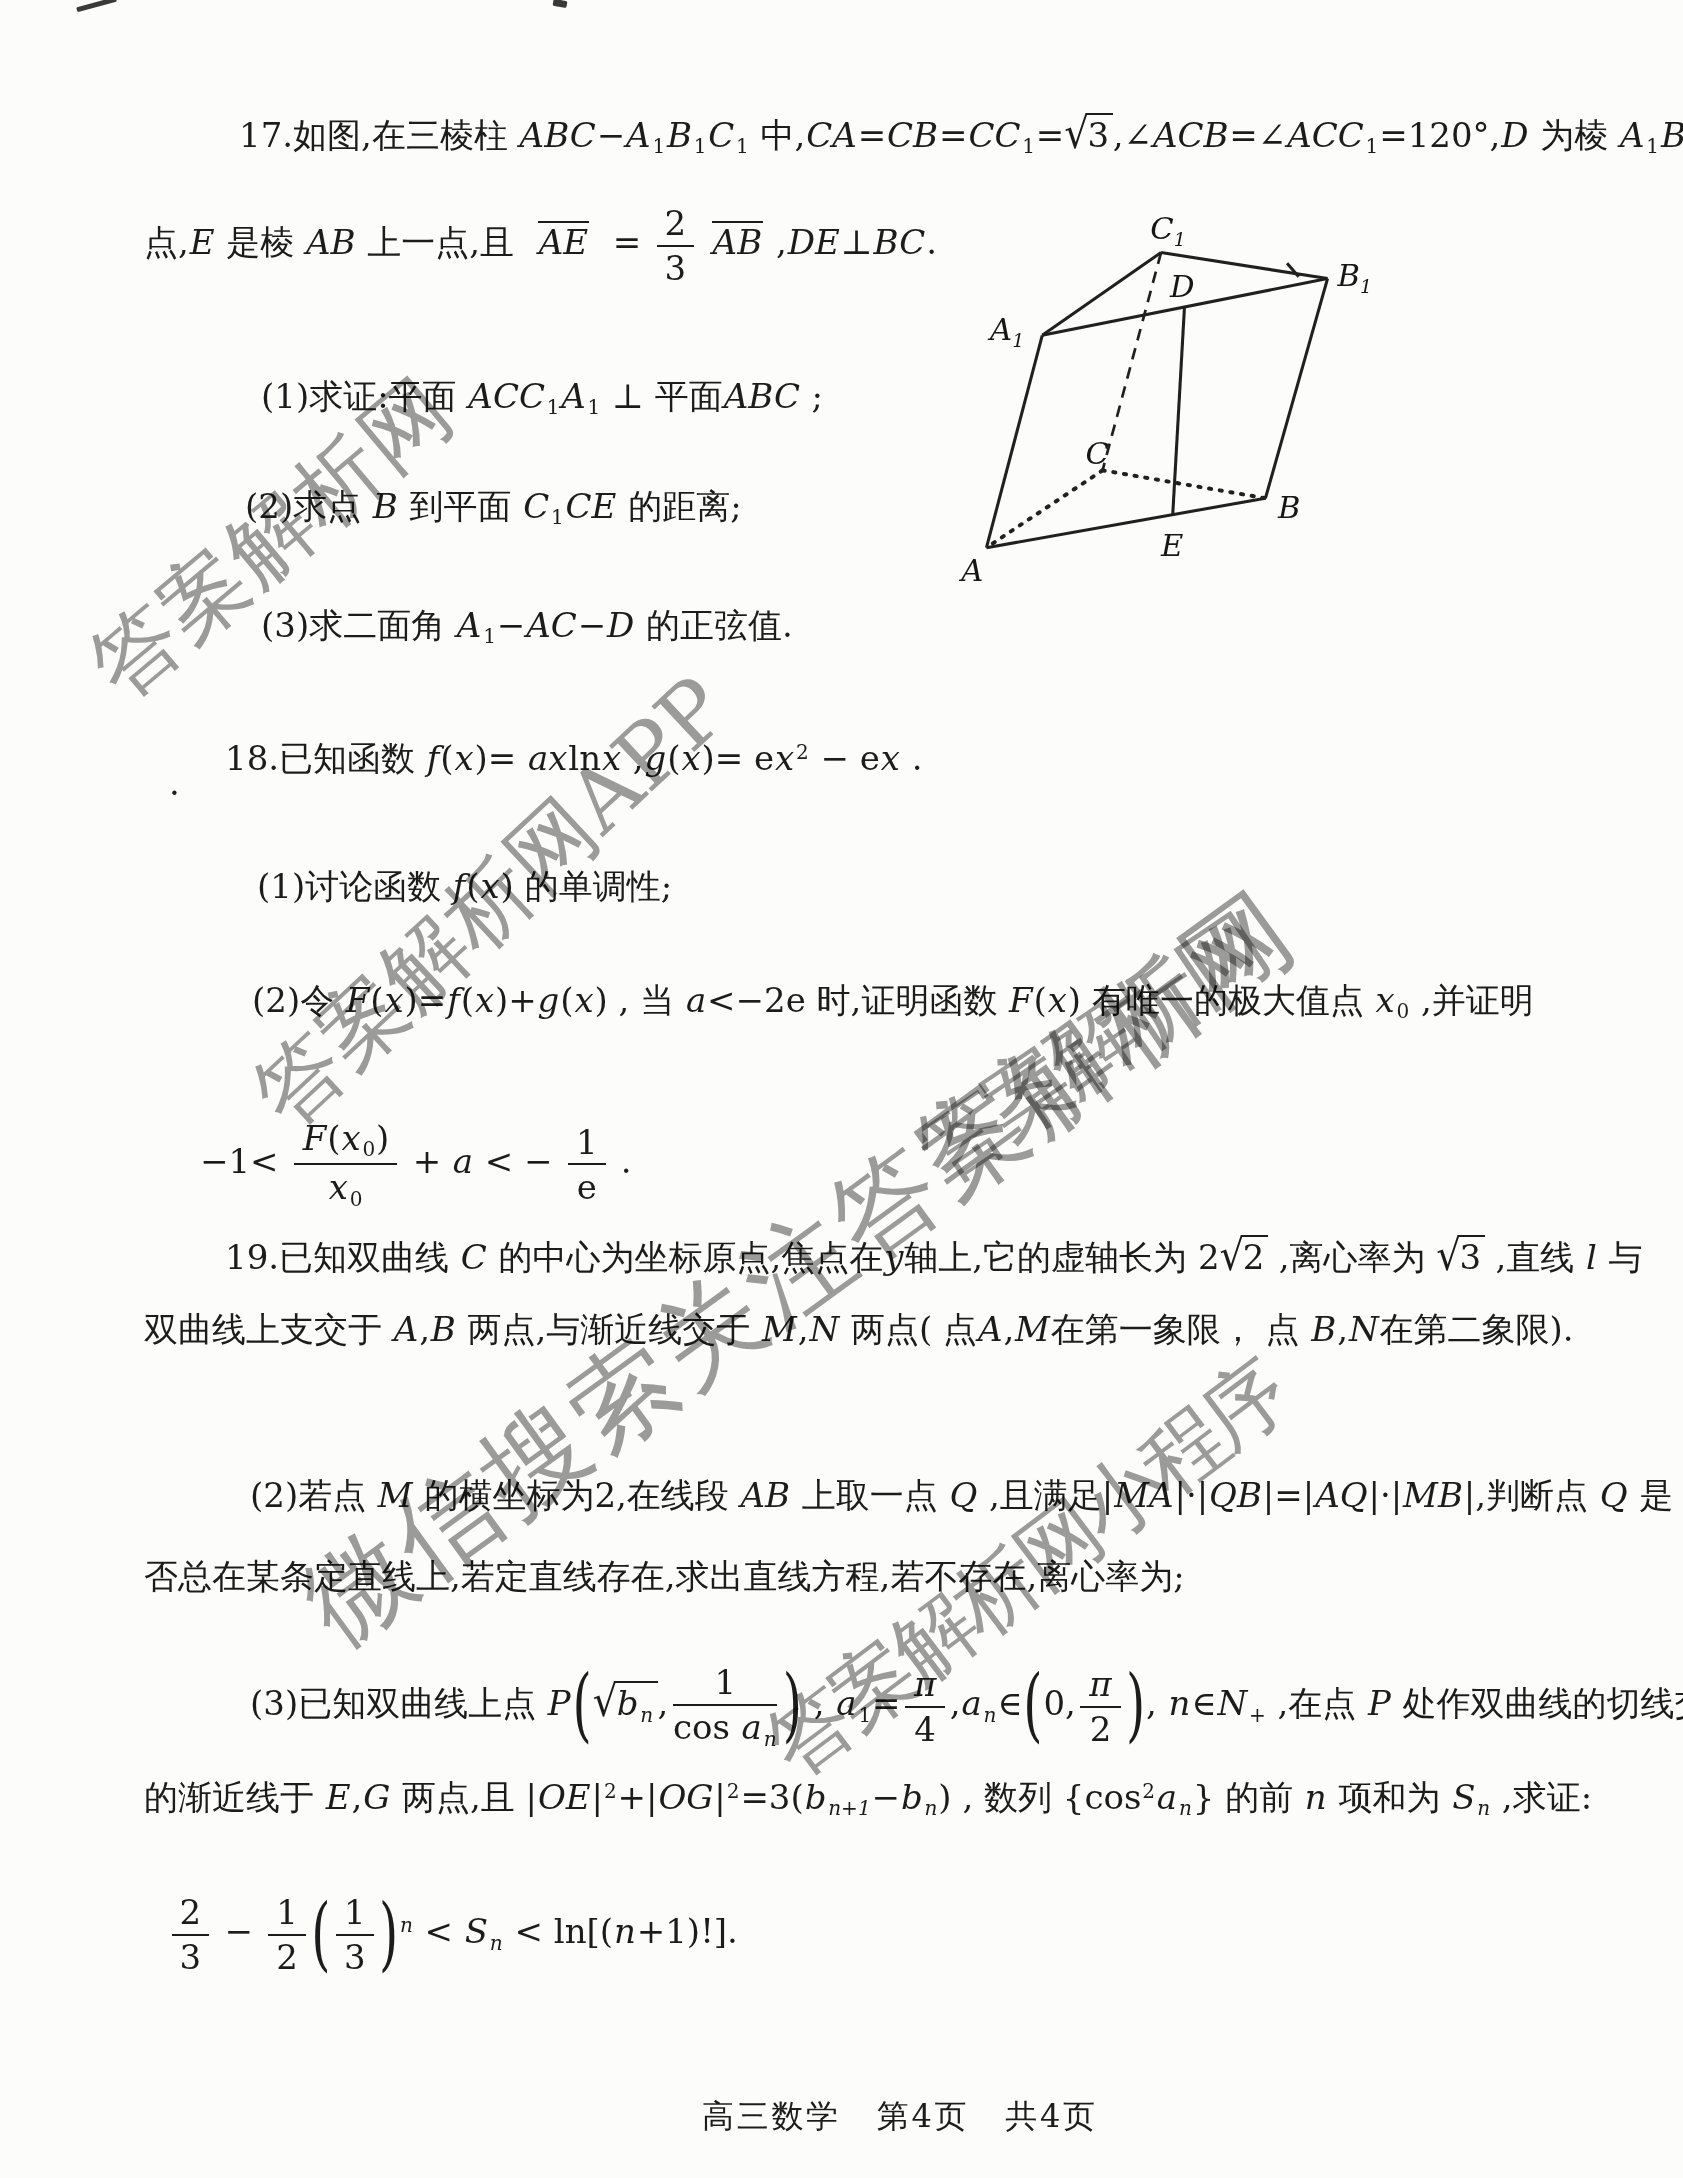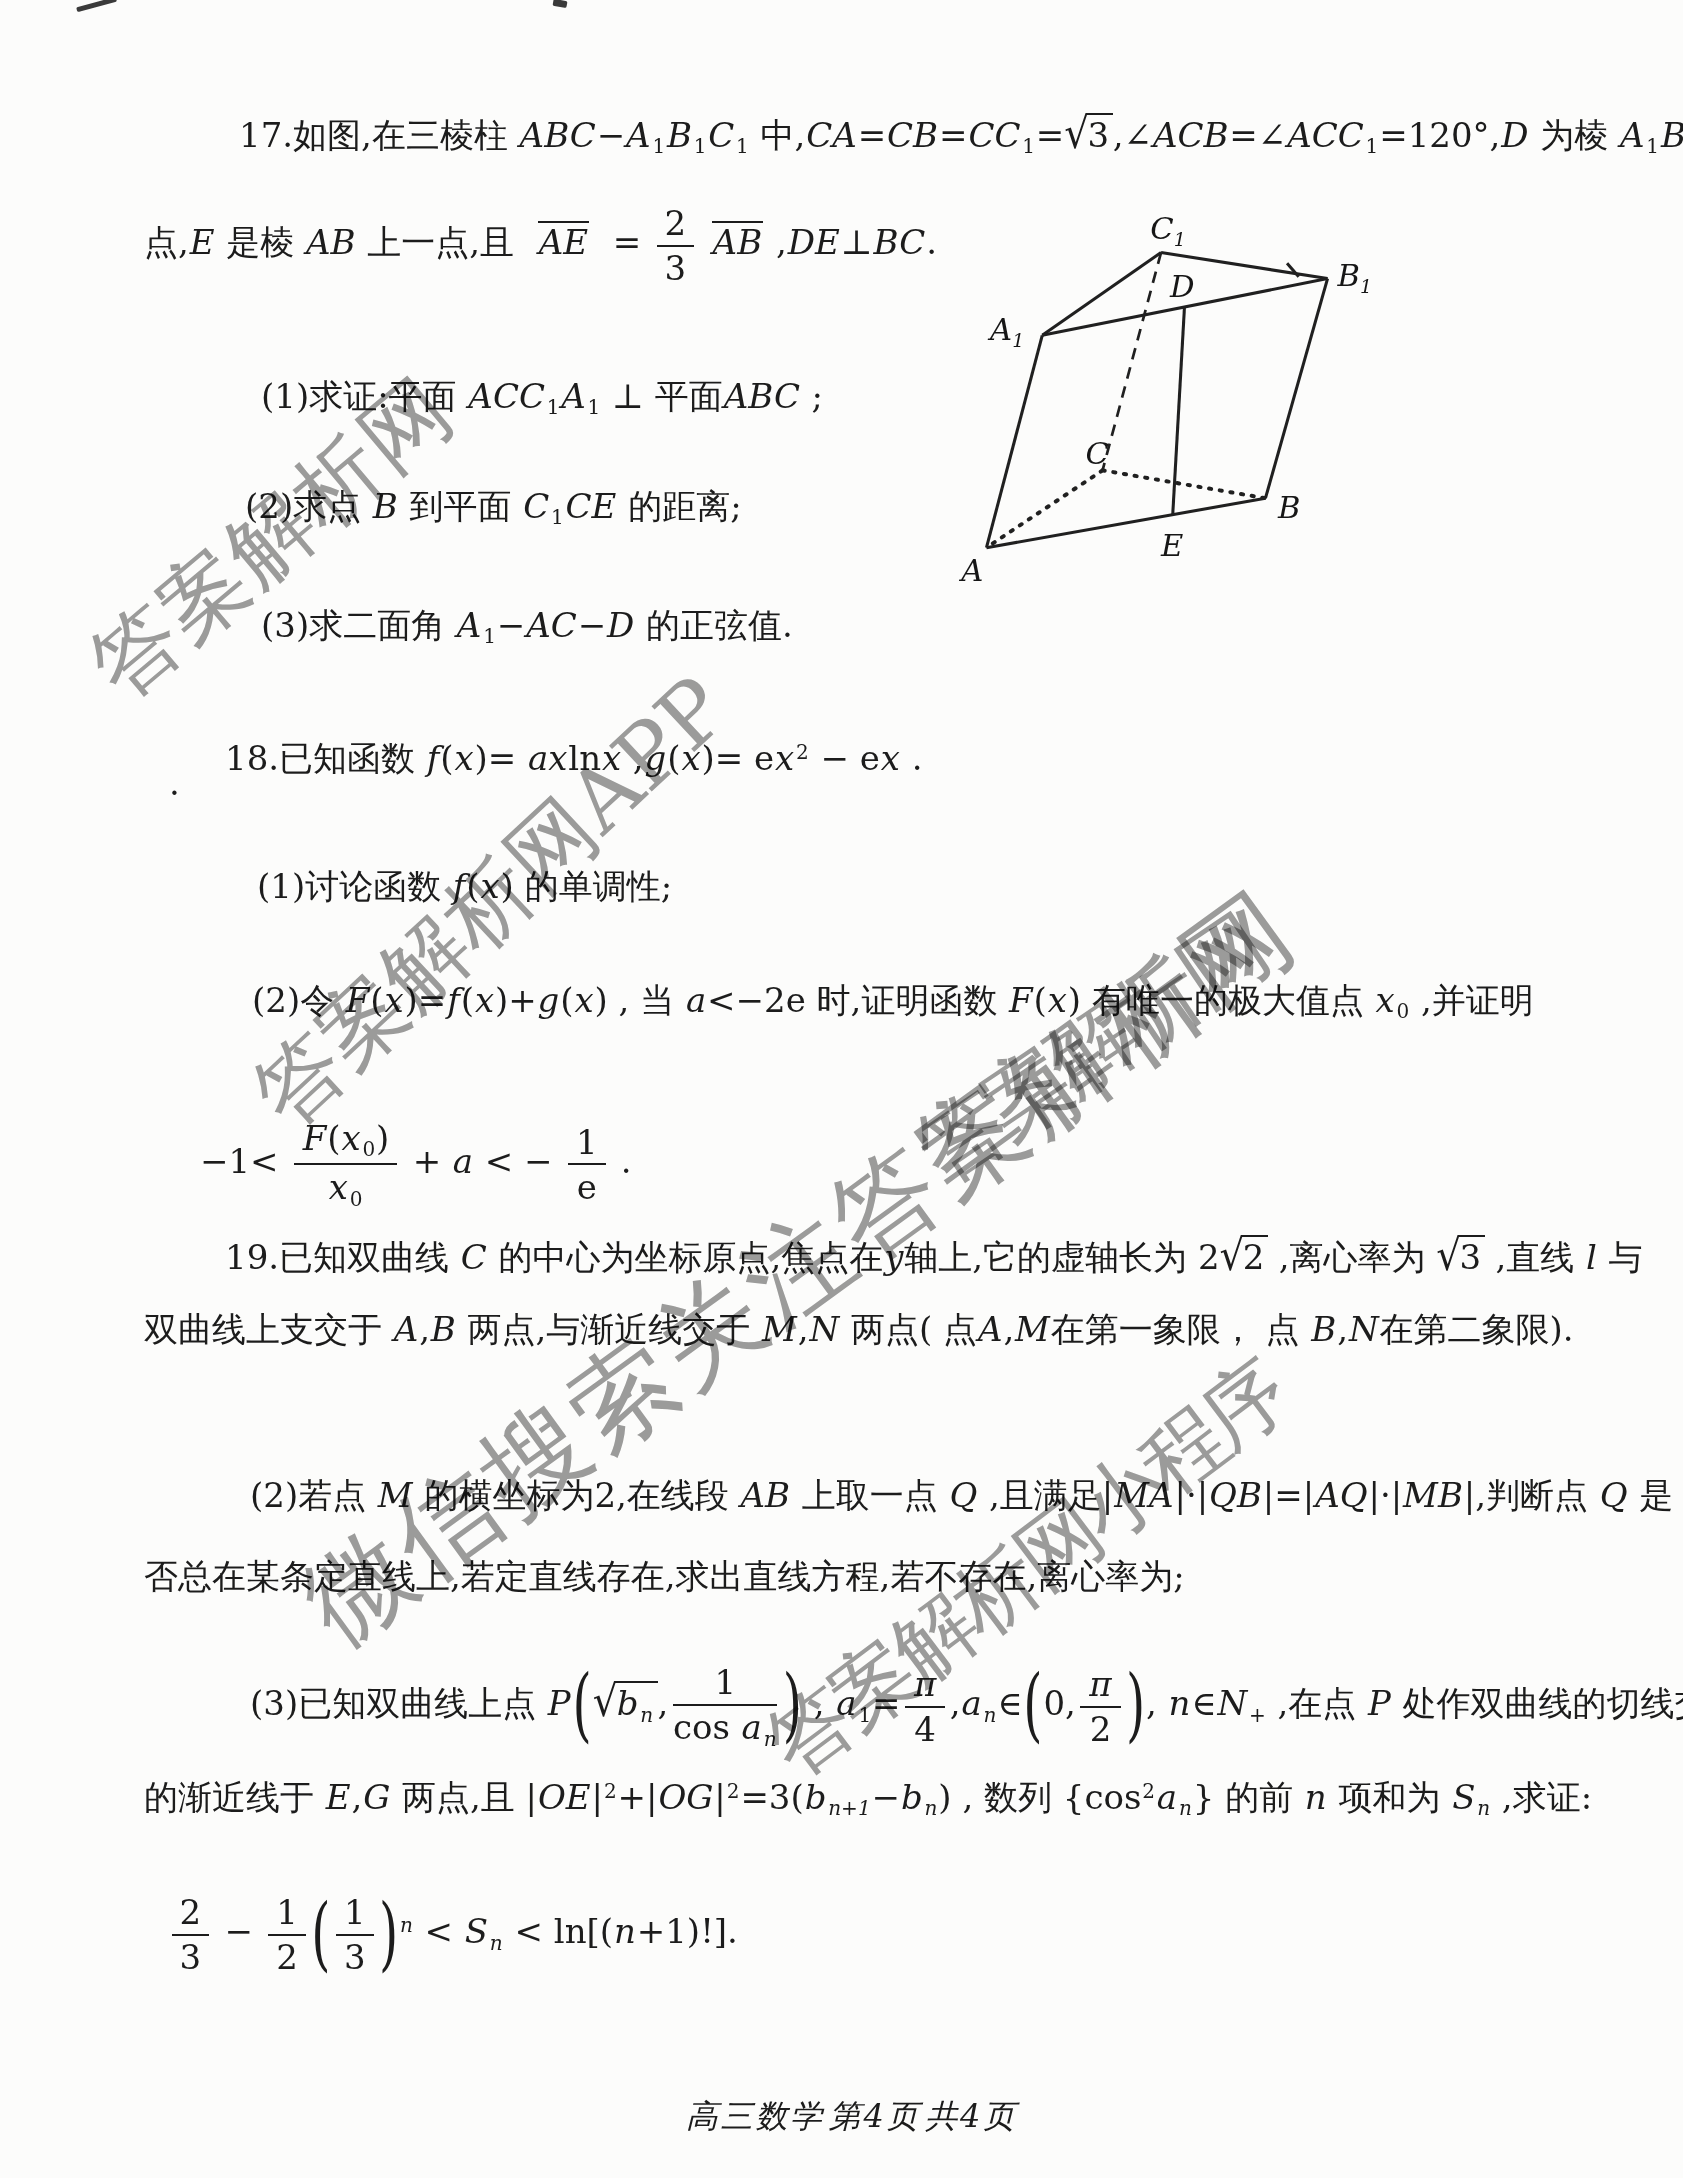--- a/index.html
+++ b/index.html
@@ -16,21 +16,21 @@
   .den{display:block;padding-top:2.7px;}
   .ol{display:inline-block;border-top:2.7px solid #1c1c1c;padding-top:1.8px;margin:0 13px;line-height:1.05;}
   .sqrt{white-space:nowrap;display:inline-block;}
   .rsign{display:inline-block;font-size:1.15em;line-height:1;transform:scaleY(1.1);}
   .rad{display:inline-block;border-top:2.7px solid #1c1c1c;padding:2.7px 3.6px 0 1.8px;margin-left:-3.6px;line-height:1.05;}
   .big{display:inline-block;transform:scaleY(1.62);vertical-align:middle;font-size:1.45em;
        font-weight:300;line-height:1;margin:0 0.9px;}
   .wm{position:absolute;color:#9d9d9d;white-space:nowrap;mix-blend-mode:multiply;
       transform-origin:left center;font-family:"DejaVu Serif","Liberation Serif",serif;}
   .footer{position:absolute;left:684px;top:2095px;font-size:32px;letter-spacing:2.7px;}
-  .footer span{margin:0 2px;font-style:italic;}
+  .footer span{margin:0 18px;}
   .artifact{position:absolute;background:#3a3a3a;border-radius:1.8px;}
   svg{position:absolute;}
   svg text{font-size:34px;font-style:italic;fill:#161616;font-family:"DejaVu Serif","Liberation Serif",serif;}
   .vsub{font-size:21px;}
   .es{stroke:#202020;stroke-width:3.4;fill:none;}
   .ed{stroke:#202020;stroke-width:3;fill:none;stroke-dasharray:13 9;}
   .ep{stroke:#202020;stroke-width:4.4;fill:none;stroke-dasharray:2.5 9.5;stroke-linecap:round;}
 </style>
 </head>
 <body>

